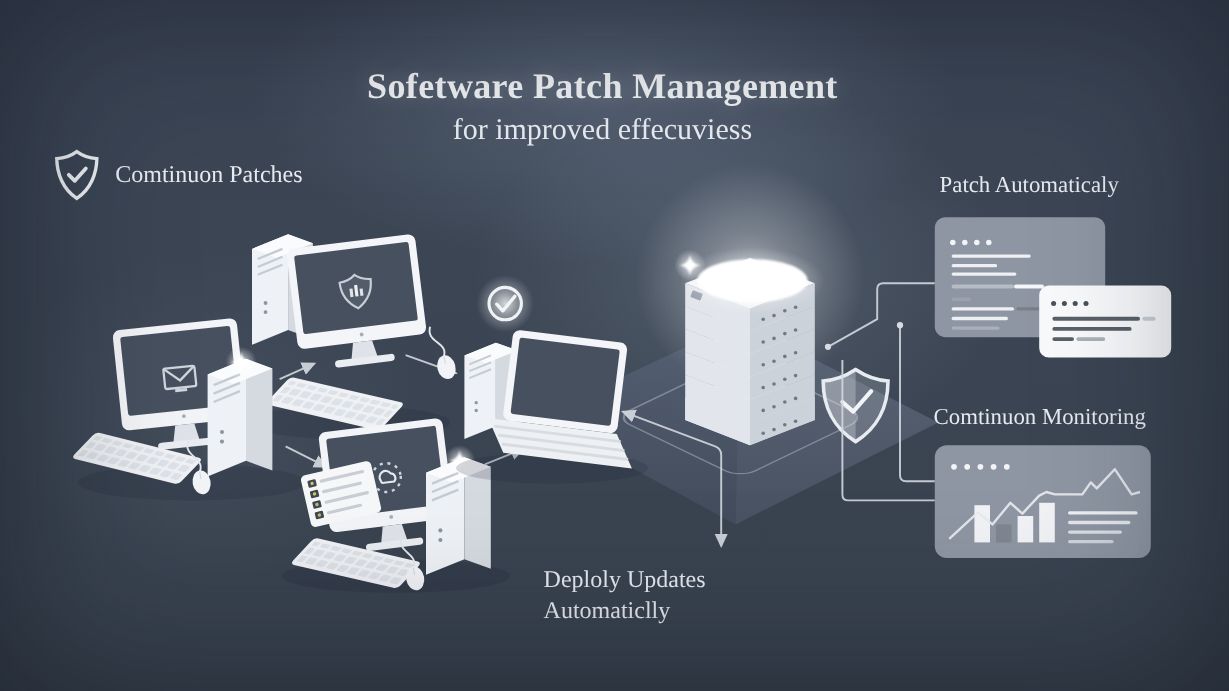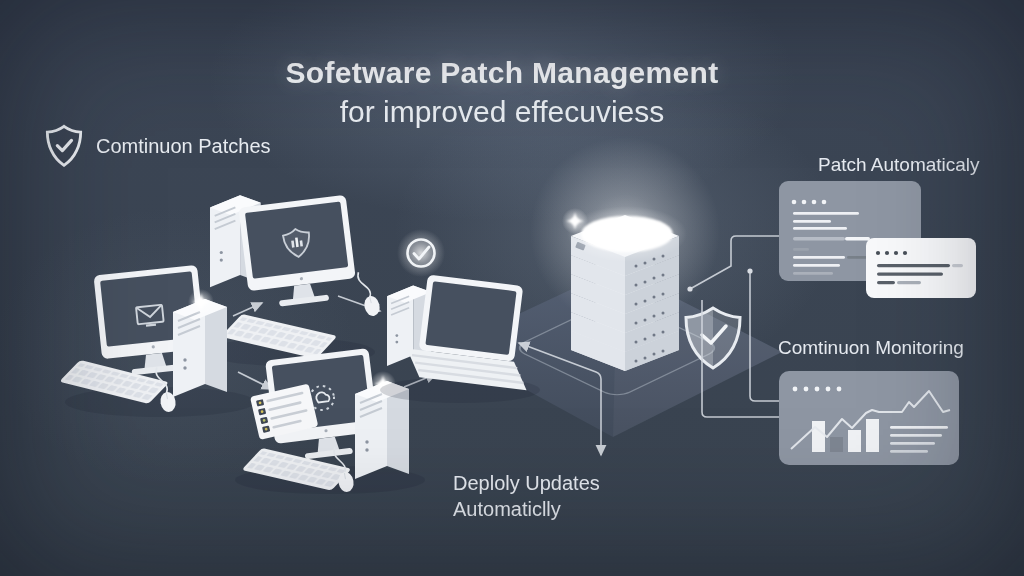--- a/index.html
+++ b/index.html
@@ -1,35 +1,35 @@
 <!DOCTYPE html>
 <html><head>
 <meta charset="utf-8">
 <style>
   html,body{margin:0;padding:0;background:#222a36;}
   .stage{
     position:relative;width:1024px;height:576px;overflow:hidden;
-    font-family:Liberation Sans, sans-serif;
+    font-family:Liberation Serif, serif;
     background:
       radial-gradient(420px 200px at 49% 14%, rgba(125,140,162,0.38), rgba(125,140,162,0) 70%),
       radial-gradient(340px 240px at 60% 40%, rgba(160,175,195,0.22), rgba(160,175,195,0) 65%),
       radial-gradient(260px 200px at 17% 60%, rgba(140,155,175,0.10), rgba(140,155,175,0) 70%),
       linear-gradient(180deg,#3c4656 0%, #39434f 100%);
   }
   .vignette{position:absolute;inset:0;box-shadow:inset 0 0 140px rgba(12,17,27,0.55);pointer-events:none;}
   svg.scene{position:absolute;left:0;top:0;}
   .txt{position:absolute;color:#e8ecf1;}
   .title-wrap{left:0;right:20px;top:56px;text-align:center;}
   .title-main{font-size:30px;font-weight:700;color:#f3f5f8;letter-spacing:.3px;
     text-shadow:0 0 18px rgba(255,255,255,0.25);}
-  .title-sub{font-size:30px;font-weight:400;color:#eaeef3;margin-top:5px;}
+  .title-sub{font-size:25px;font-weight:400;color:#eaeef3;margin-top:5px;}
   .chip{display:flex;align-items:center;gap:12px;left:44px;top:124px;}
   .chip span{font-size:20px;color:#e9edf2;}
   .lbl{font-size:19px;color:#e6eaf0;}
-  .lbl-patch{left:783px;top:154px;margin-left:35px;}
+  .lbl-patch{left:783px;top:144px;}
   .lbl-monitor{left:778px;top:337px;text-align:center;}
   .lbl-deploy{left:453px;top:470px;width:300px;text-align:left;font-size:20px;line-height:26px;}
 </style>
 </head>
 <body>
 
 <div class="stage">
 
   <svg class="scene" width="1024" height="576" viewBox="0 0 1024 576">
     <defs>

